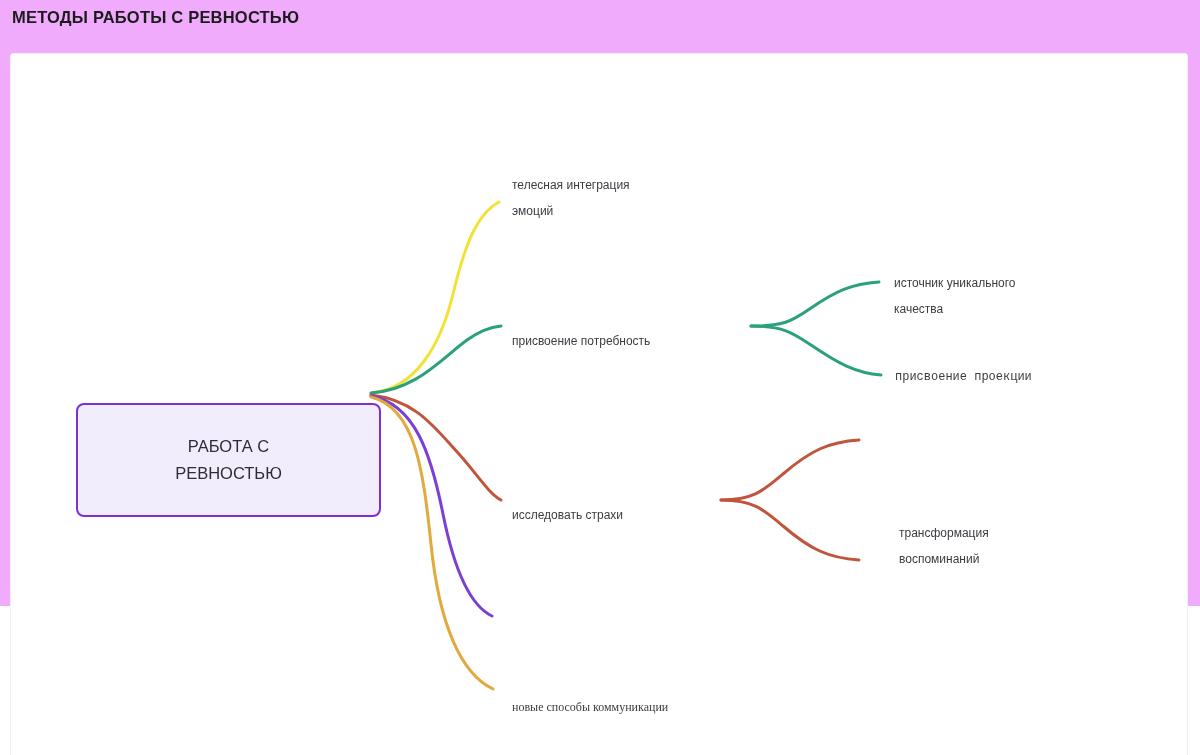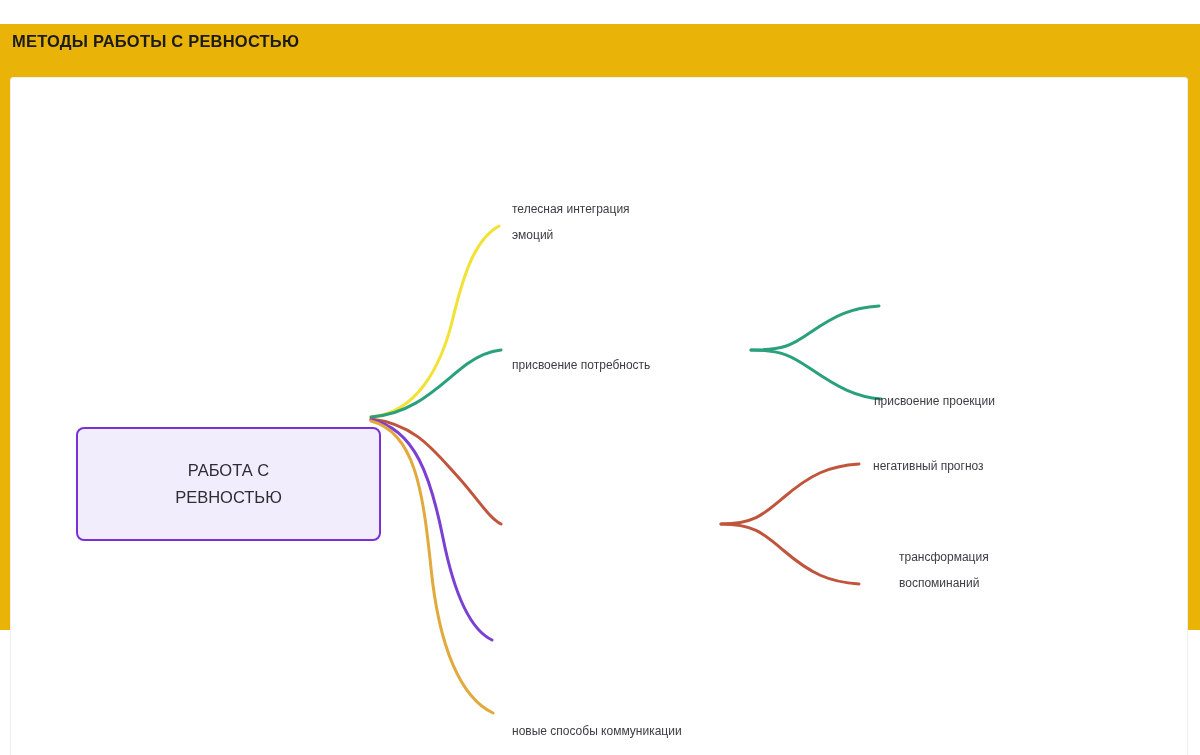--- a/index.html
+++ b/index.html
@@ -10,22 +10,21 @@
     width: 1200px;
     height: 755px;
     background: #ffffff;
     font-family: "Liberation Sans", "DejaVu Sans", sans-serif;
     overflow: hidden;
   }
   #page {
     position: relative;
     width: 1200px;
     height: 606px;
-    background: #eab308;
-    margin-top: 24px;
+    background: #f0abfc;
   }
   #page-title {
     position: absolute;
     left: 12px;
     top: 8px;
     font-size: 16.5px;
     font-weight: 600;
     letter-spacing: 0.2px;
     color: #1b1b1b;
     white-space: nowrap;
@@ -113,26 +112,28 @@
     <div id="central-node">
       <div class="central-text">РАБОТА С
 РЕВНОСТЬЮ</div>
     </div>
 
     <div class="node-label" style="left:501px; top:118px;">телесная интеграция
 эмоций</div>
 
     <div class="node-label" style="left:501px; top:274px;">присвоение потребность</div>
 
+    <div class="node-label" style="left:883px; top:216px;">источник уникального
+качества</div>
 
-    <div class="node-label" style="left:863px; top:310px;">присвоение проекции</div>
+    <div class="node-label" style="left:884px; top:310px;font-family:Liberation Mono, monospace;">присвоение проекции</div>
 
+    <div class="node-label" style="left:501px; top:448px;">исследовать страхи</div>
 
-    <div class="node-label" style="left:862px; top:375px;">негативный прогноз</div>
 
     <div class="node-label" style="left:888px; top:466px;">трансформация
 воспоминаний</div>
 
 
-    <div class="node-label" style="left:501px; top:640px;">новые способы коммуникации</div>
+    <div class="node-label" style="left:501px; top:640px;font-family:Liberation Serif, serif;">новые способы коммуникации</div>
 
   </div>
 </div>
 
 </body></html>

